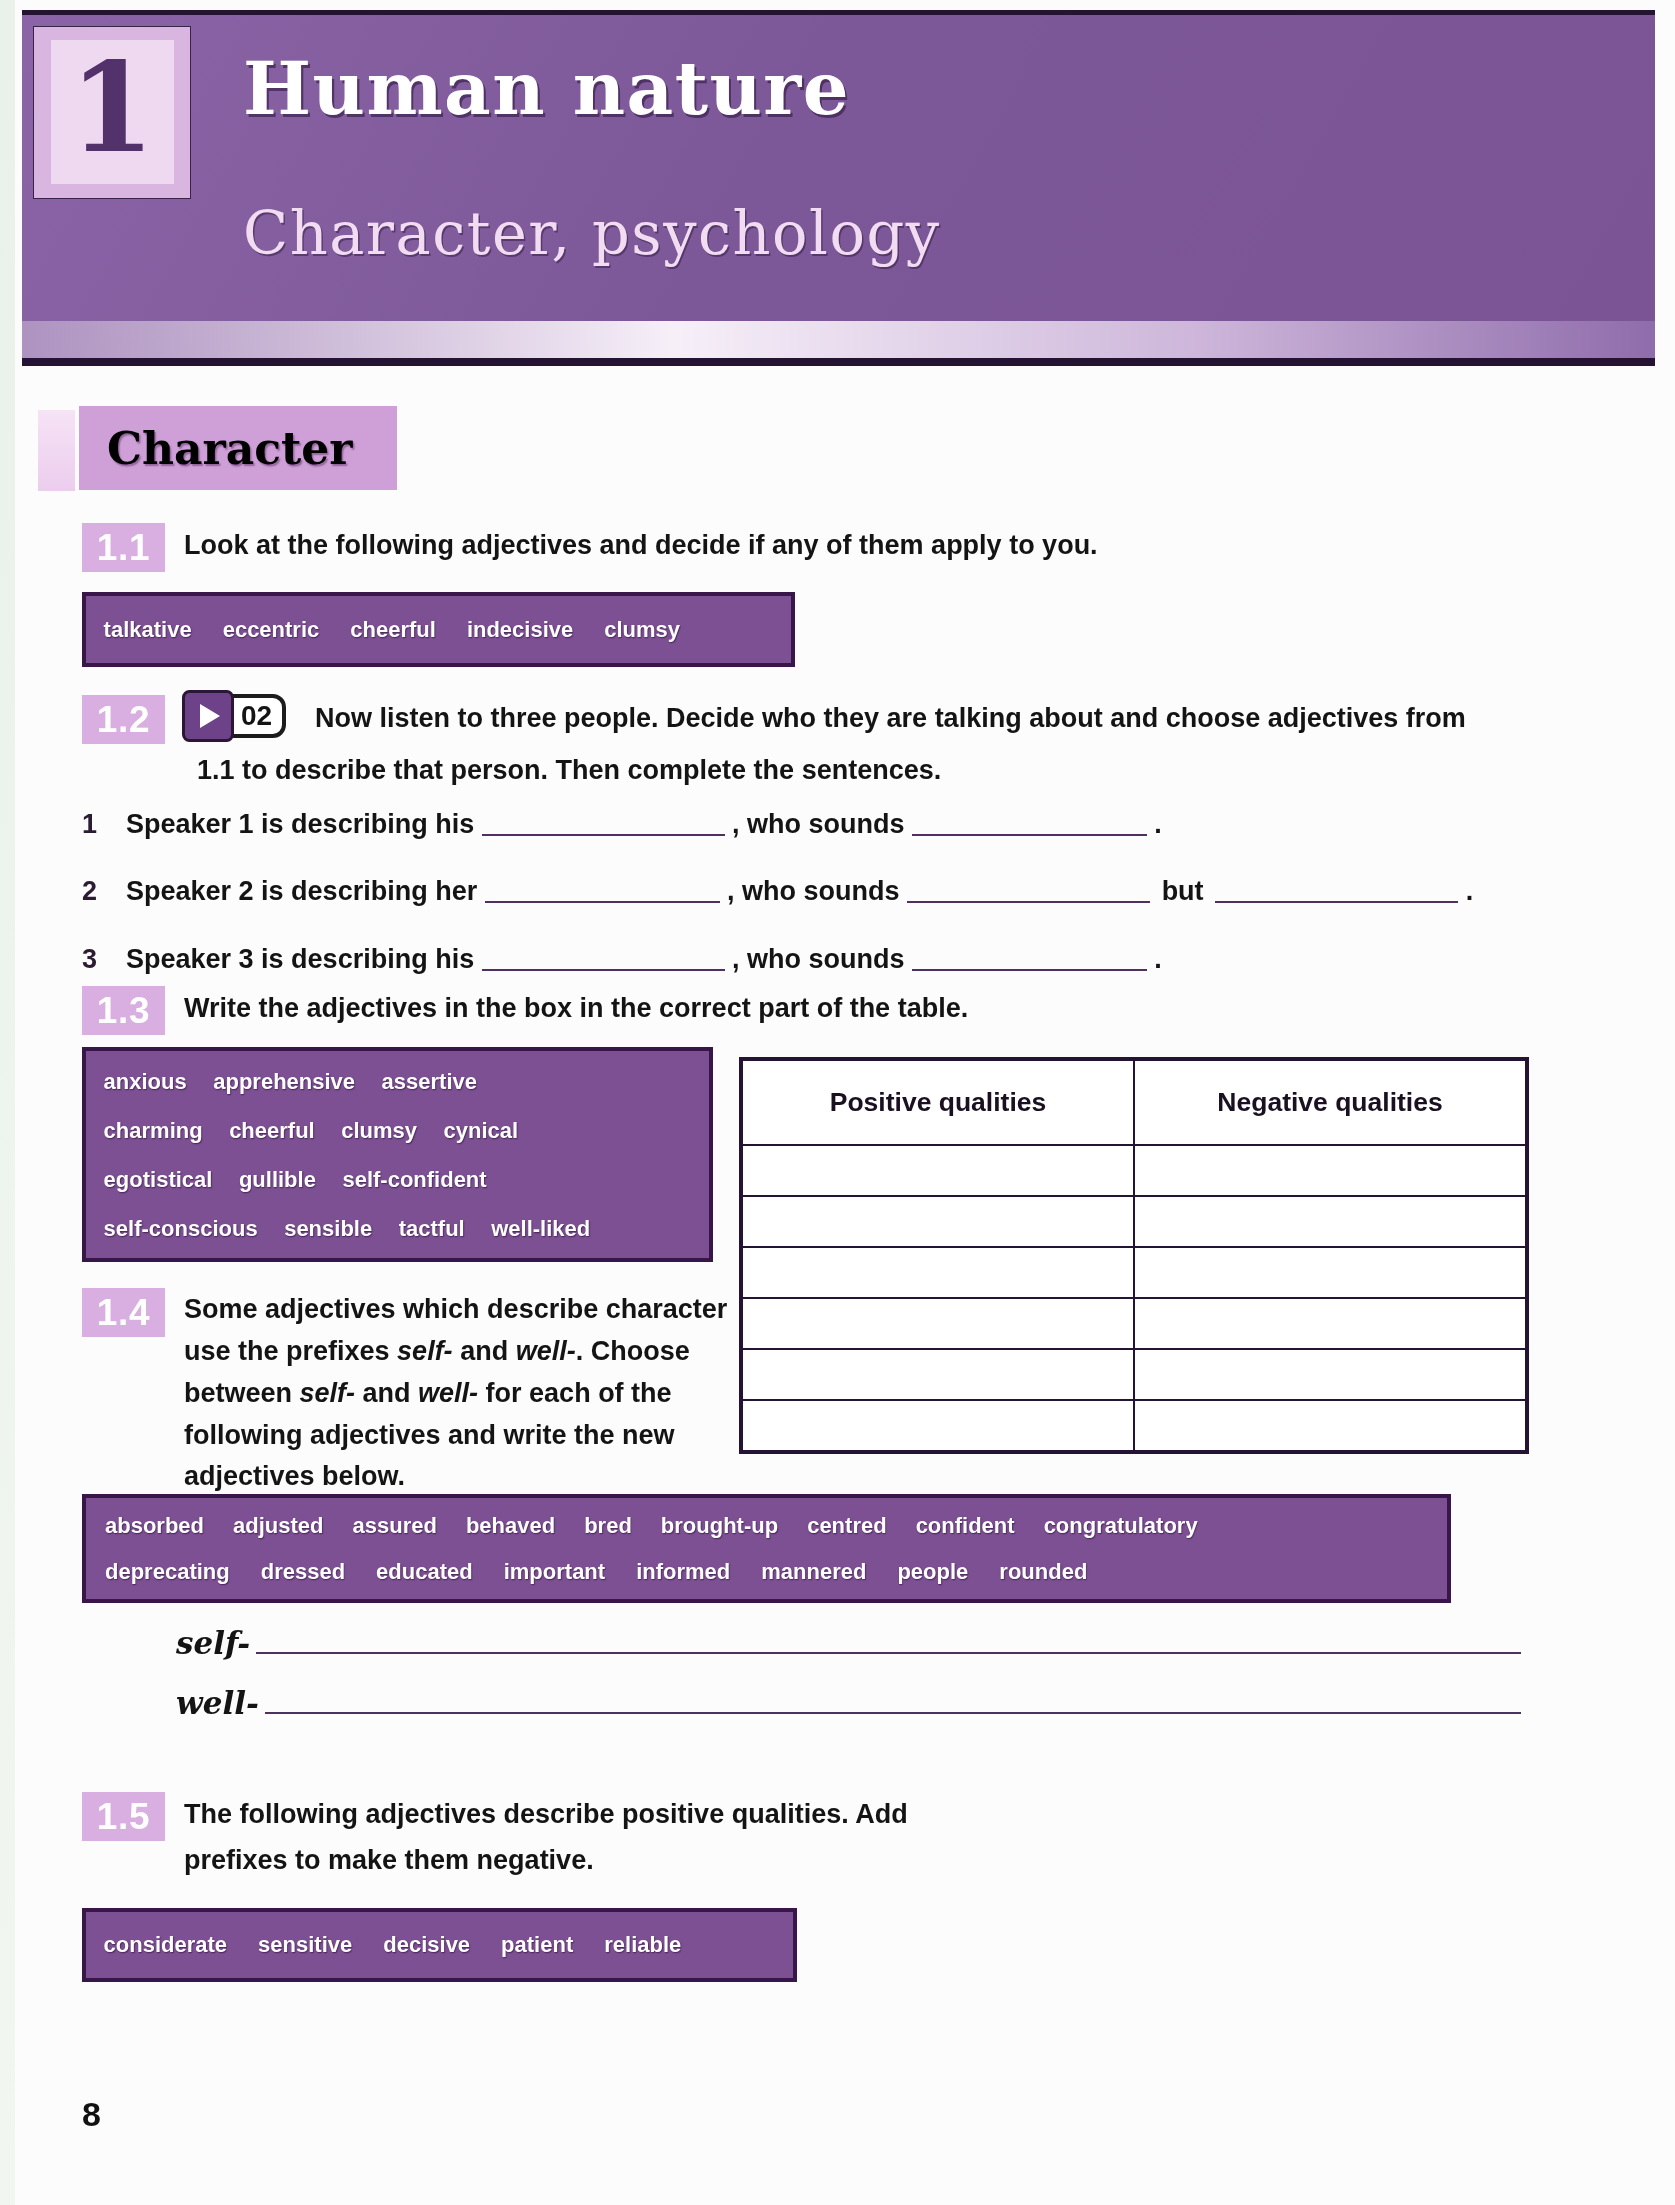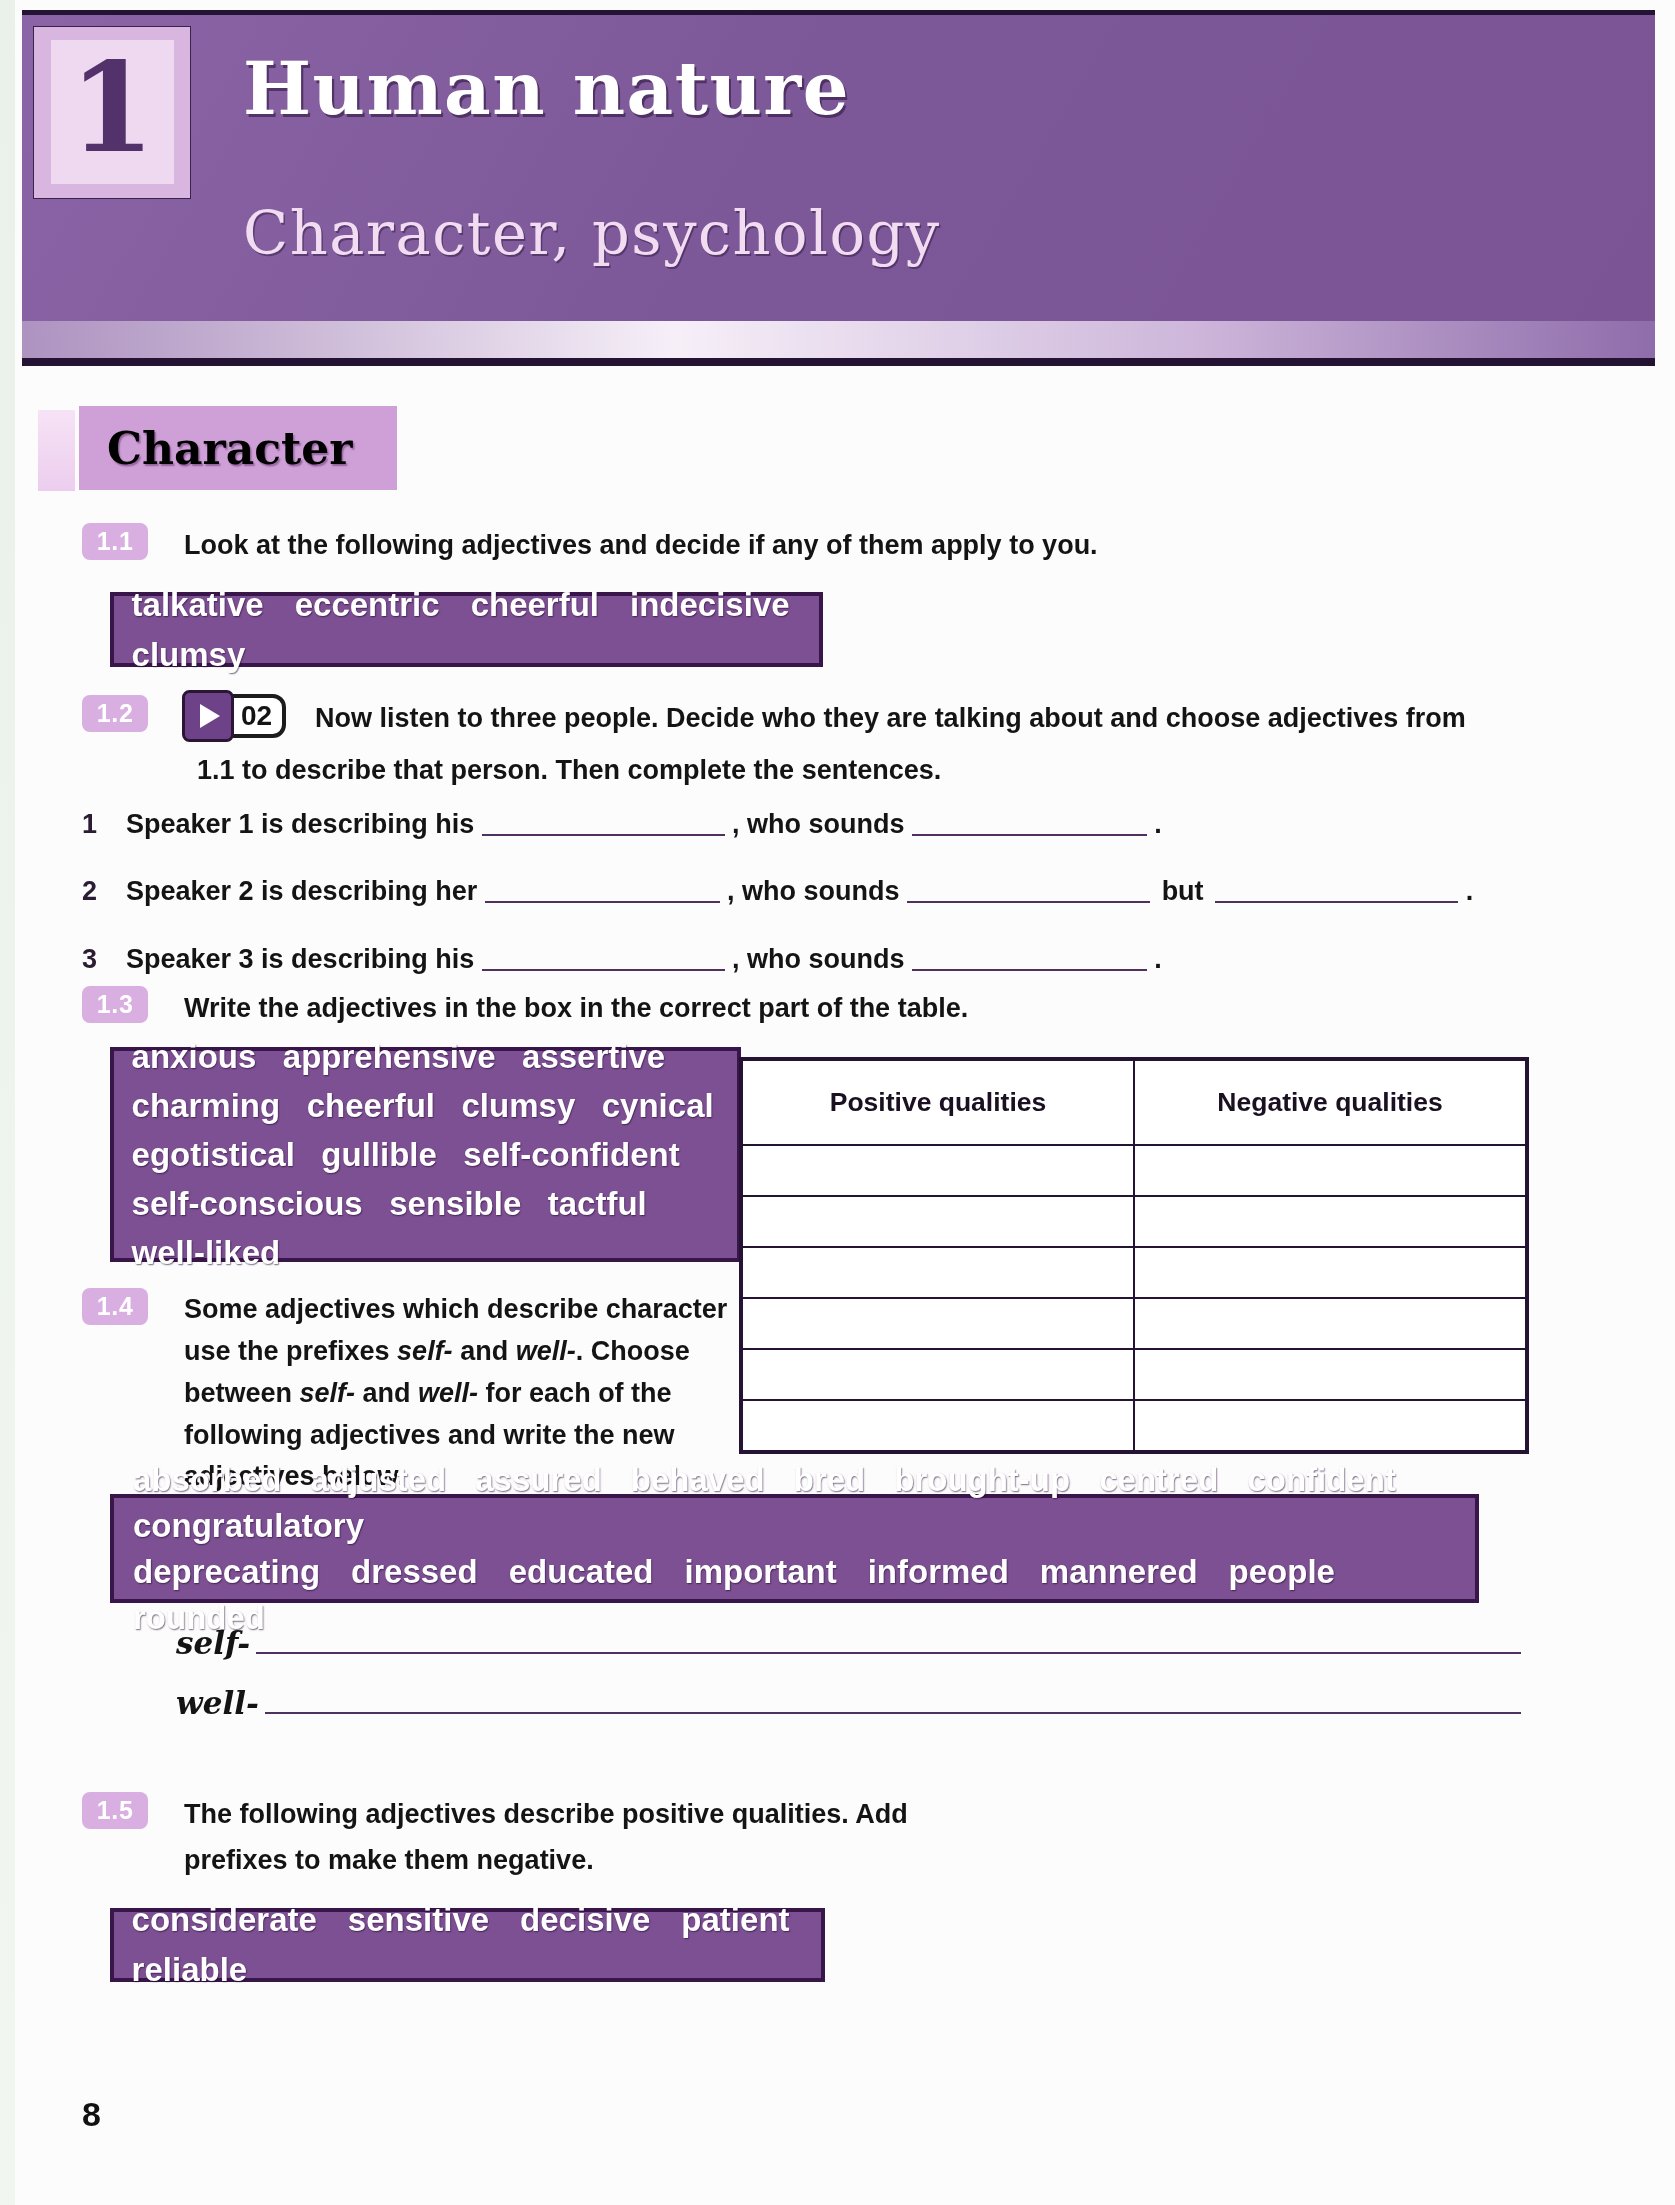--- a/index.html
+++ b/index.html
@@ -35,28 +35,28 @@
   
   .heading-accent{position:absolute;left:38px;top:410px;width:37px;height:81px;
     background:linear-gradient(180deg,#f6e3f6,#eccdee);}
   .section-heading{position:absolute;left:79px;top:406px;width:318px;height:84px;
     background:#cfa0d8;display:flex;align-items:center;padding-left:28px;box-sizing:border-box;}
   .section-heading span{font-family:"DejaVu Serif", serif;font-weight:bold;font-size:44px;
     color:#000000;text-shadow:1.5px 1.5px 1.5px rgba(90,40,100,.5);}
 
   
   .badge{position:absolute;background:#d9aee0;color:#ffffff;font-weight:bold;
-    font-size:25px;padding:5.9px 14.7px;line-height:1;letter-spacing:0.7px;border-radius:8px;}
+    font-size:37px;padding:5.9px 14.7px;line-height:1;letter-spacing:0.7px;}
   .ex-text{position:absolute;font-weight:bold;font-size:27px;color:#141414;line-height:1.5;}
   .ex-text em{font-style:italic;}
 
   
   .wordbox{position:absolute;background:#7d5093;border:4.4px solid #38164a;
-    box-sizing:border-box;color:#ffffff;font-weight:bold;font-size:33px;
-    display:flex;flex-direction:column;justify-content:center;padding:7.4px 17.6px;margin-left:28px;}
+    box-sizing:border-box;color:#ffffff;font-weight:bold;font-size:22px;
+    display:flex;flex-direction:column;justify-content:center;padding:7.4px 17.6px;}
   .word-line{display:flex;flex-wrap:wrap;column-gap:31px;line-height:50px;}
   .word{white-space:nowrap;text-shadow:0.7px 0.7px 1.5px rgba(30,5,45,.6);}
 
   
   .sentence{position:absolute;left:82px;width:1441px;display:flex;align-items:baseline;
     font-weight:bold;font-size:27px;white-space:nowrap;}
   .s-num{color:#2b1b33;width:44px;flex:0 0 44px;}
   .blank{display:inline-block;height:22px;border-bottom:2.9px solid #50305f;align-self:flex-end;margin:0 7.4px 4.4px 7.4px;}
   .b330{width:243px;} .b320{width:235px;}
   .conj{margin:0 4.4px;}

